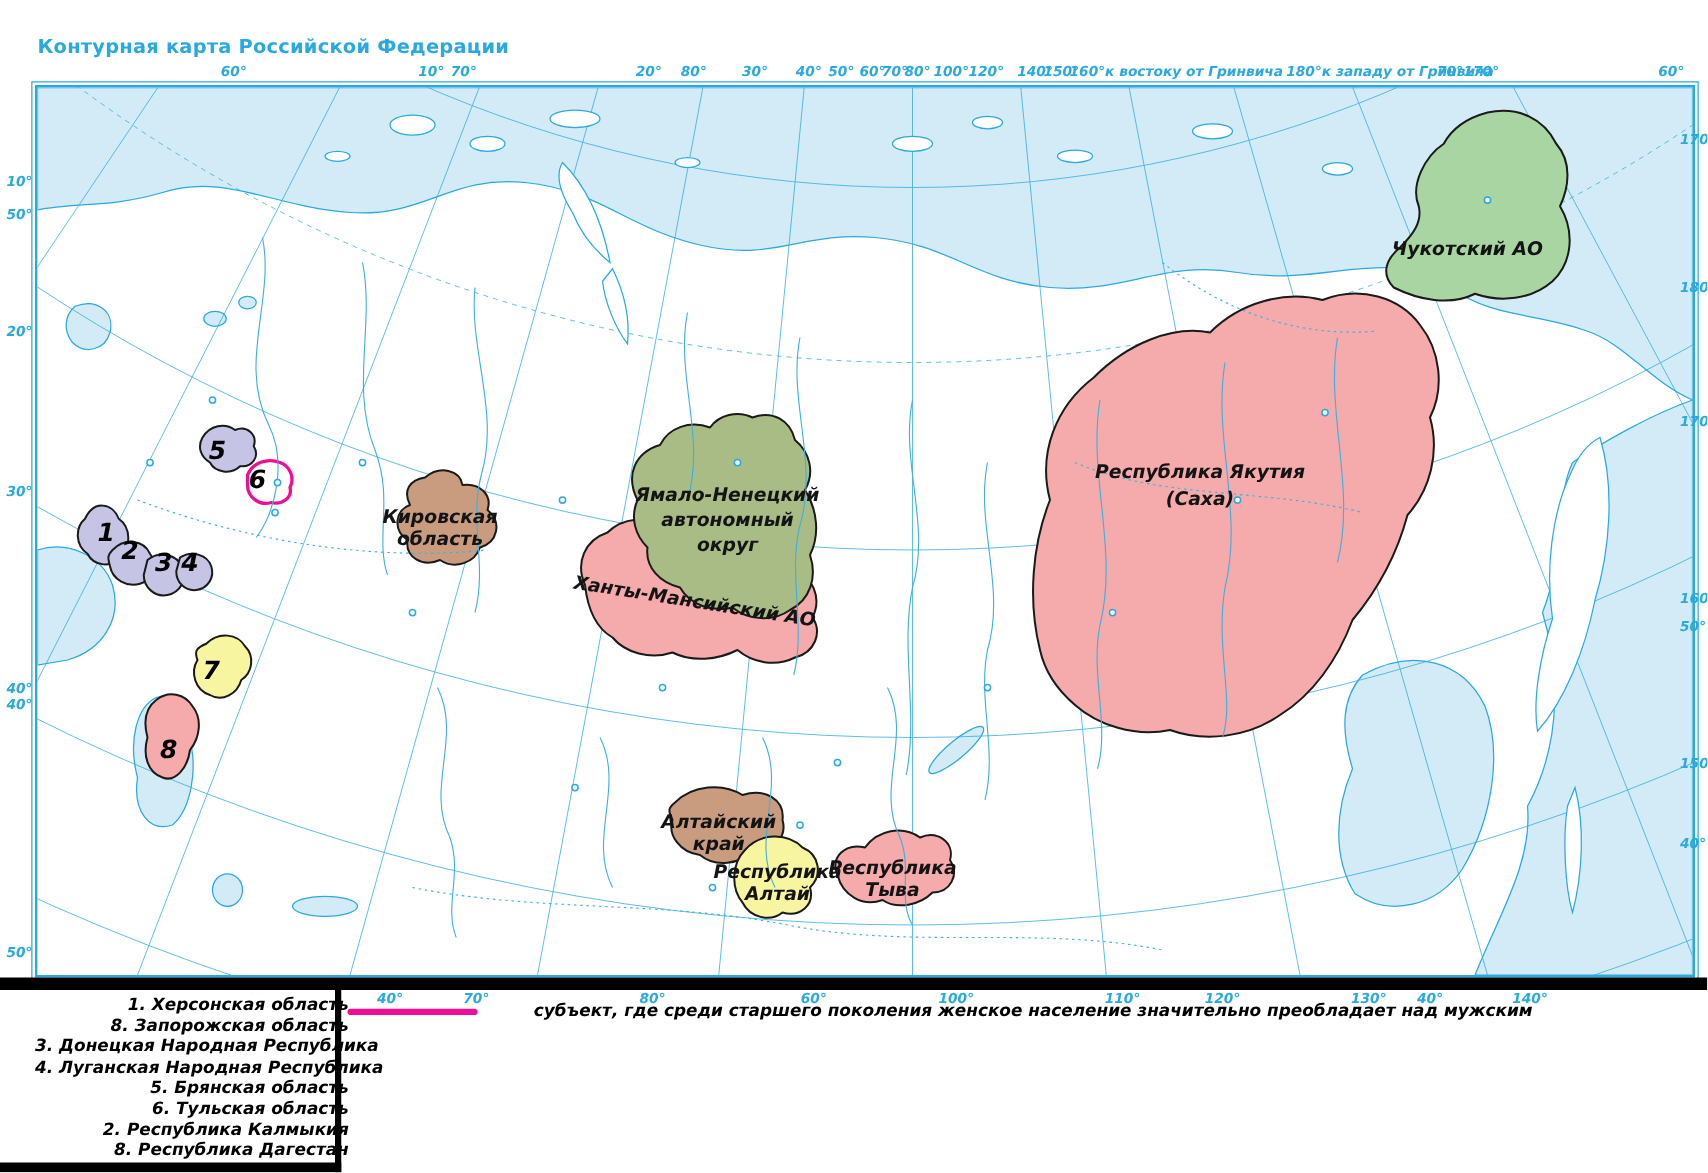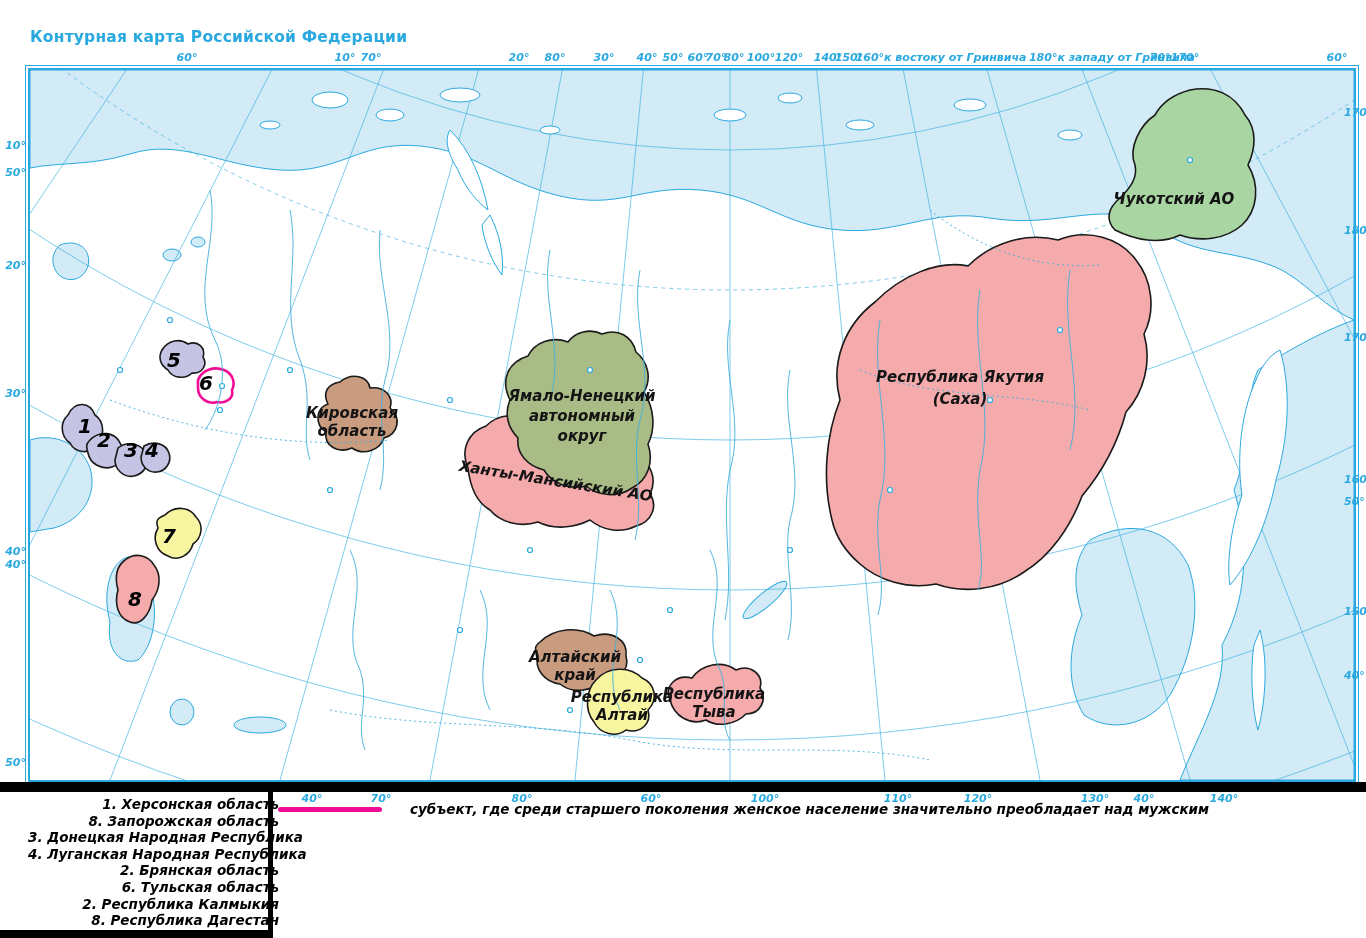--- a/index.html
+++ b/index.html
@@ -17,21 +17,21 @@
   .tick.t-left{left:26px;transform:translate(-100%,-50%);}
   .tick.t-right{left:1344px;transform:translateY(-50%);}
   
   .legend-topbar{position:absolute;left:0;top:782px;width:1366px;height:10px;background:#000;}
   .legend-vline{position:absolute;left:268px;top:792px;width:5px;height:146px;background:#000;}
   .legend-bottombar{position:absolute;left:0;top:930px;width:273px;height:8px;background:#000;}
   .legend-left{position:absolute;left:11px;top:794px;width:268px;height:136px;background:#fff;}
   #legend-list{list-style:none;margin:2px 0 0 0;padding:0 0 0 17px;}
   #legend-list li{font-size:13.5px;font-weight:700;font-style:italic;color:#000;
                   line-height:16.6px;white-space:nowrap;}
-  .legend-note{position:absolute;left:278px;top:801px;display:flex;align-items:center;}
+  .legend-note{position:absolute;left:278px;top:801px;display:flex;align-items:center;gap:17px;}
   .magenta-line{display:inline-block;width:104px;height:5px;border-radius:3px;background:#f00d95;margin-right:28px;}
   .note-text{font-size:13.5px;font-weight:700;font-style:italic;color:#000;white-space:nowrap;}
   
   .rlabel{font-family:"DejaVu Sans","Liberation Sans",sans-serif;font-style:italic;font-weight:700;
           font-size:15px;fill:#141414;text-anchor:middle;}
   .rnum{font-family:"DejaVu Sans","Liberation Sans",sans-serif;font-style:italic;font-weight:700;
         font-size:20px;fill:#000;text-anchor:middle;}
 </style>
 </head>
 <body>
@@ -242,21 +242,21 @@
       <span class="tick t-right" style="top: 675px;">40°</span>
     </div>
 
   <div class="legend-topbar"></div>
   <div class="legend-left">
     <ol id="legend-list">
         <li>1. Херсонская область</li>
         <li>8. Запорожская область</li>
         <li>3. Донецкая Народная Республика</li>
         <li>4. Луганская Народная Республика</li>
-        <li>2. Брянская область</li>
+        <li>5. Брянская область</li>
         <li>6. Тульская область</li>
         <li>2. Республика Калмыкия</li>
         <li>8. Республика Дагестан</li>
       </ol>
   </div>
   <div class="legend-vline"></div>
   <div class="legend-bottombar"></div>
 
   <div class="legend-note">
     <span class="magenta-line"></span>

